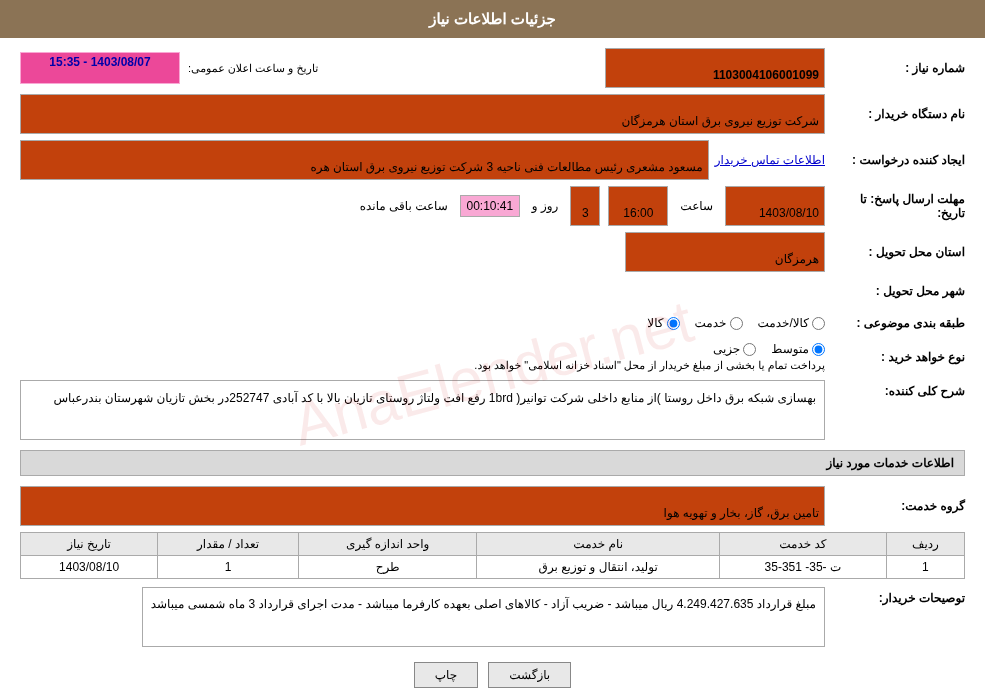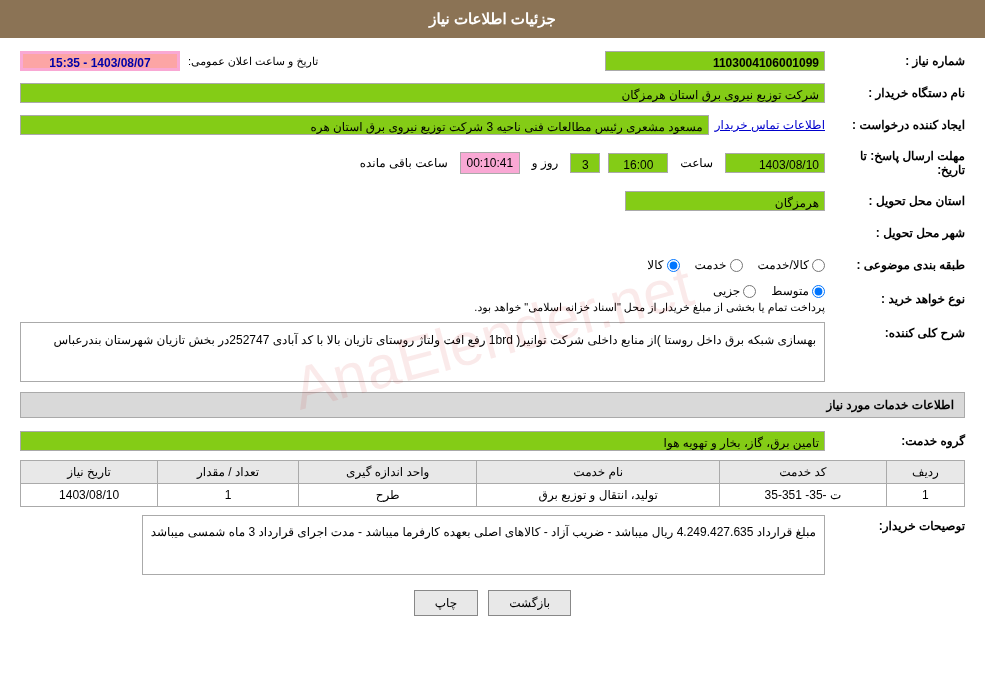--- a/index.html
+++ b/index.html
@@ -40,22 +40,22 @@
       flex-shrink: 0;
       color: #000;
     }
     .value-col {
       flex: 1;
       display: flex;
       align-items: center;
     }
     .input-box {
       border: 1px solid #aaa;
-      background: #84cc16;
-      padding: 4px 5px;
+      background: #c2410c;
+      padding: 19px 5px;
       height: 20px;
       min-width: 100px;
       display: inline-block;
     }
     .input-wide {
       width: 100%;
     }
     .date-time-row {
       display: flex;
       align-items: center;
@@ -171,24 +171,24 @@
     }
     .inline-label {
       margin: 12px 4px;
       white-space: nowrap;
     }
     .announce-label {
       white-space: nowrap;
       font-size: 11px;
     }
     .date-input {
-      border: 3px solid #f9a8d4;
-      background: #fca5a5;
+      border: 1px solid #f9a8d4;
+      background: #ec4899;
       padding: 2px 6px;
-      height: 20px;
+      height: 32px;
       min-width: 140px;
       color: #0000aa;
       font-weight: bold;
     }
   </style>
 </head>
 <body>
 
 <div class="page-wrapper">
 

